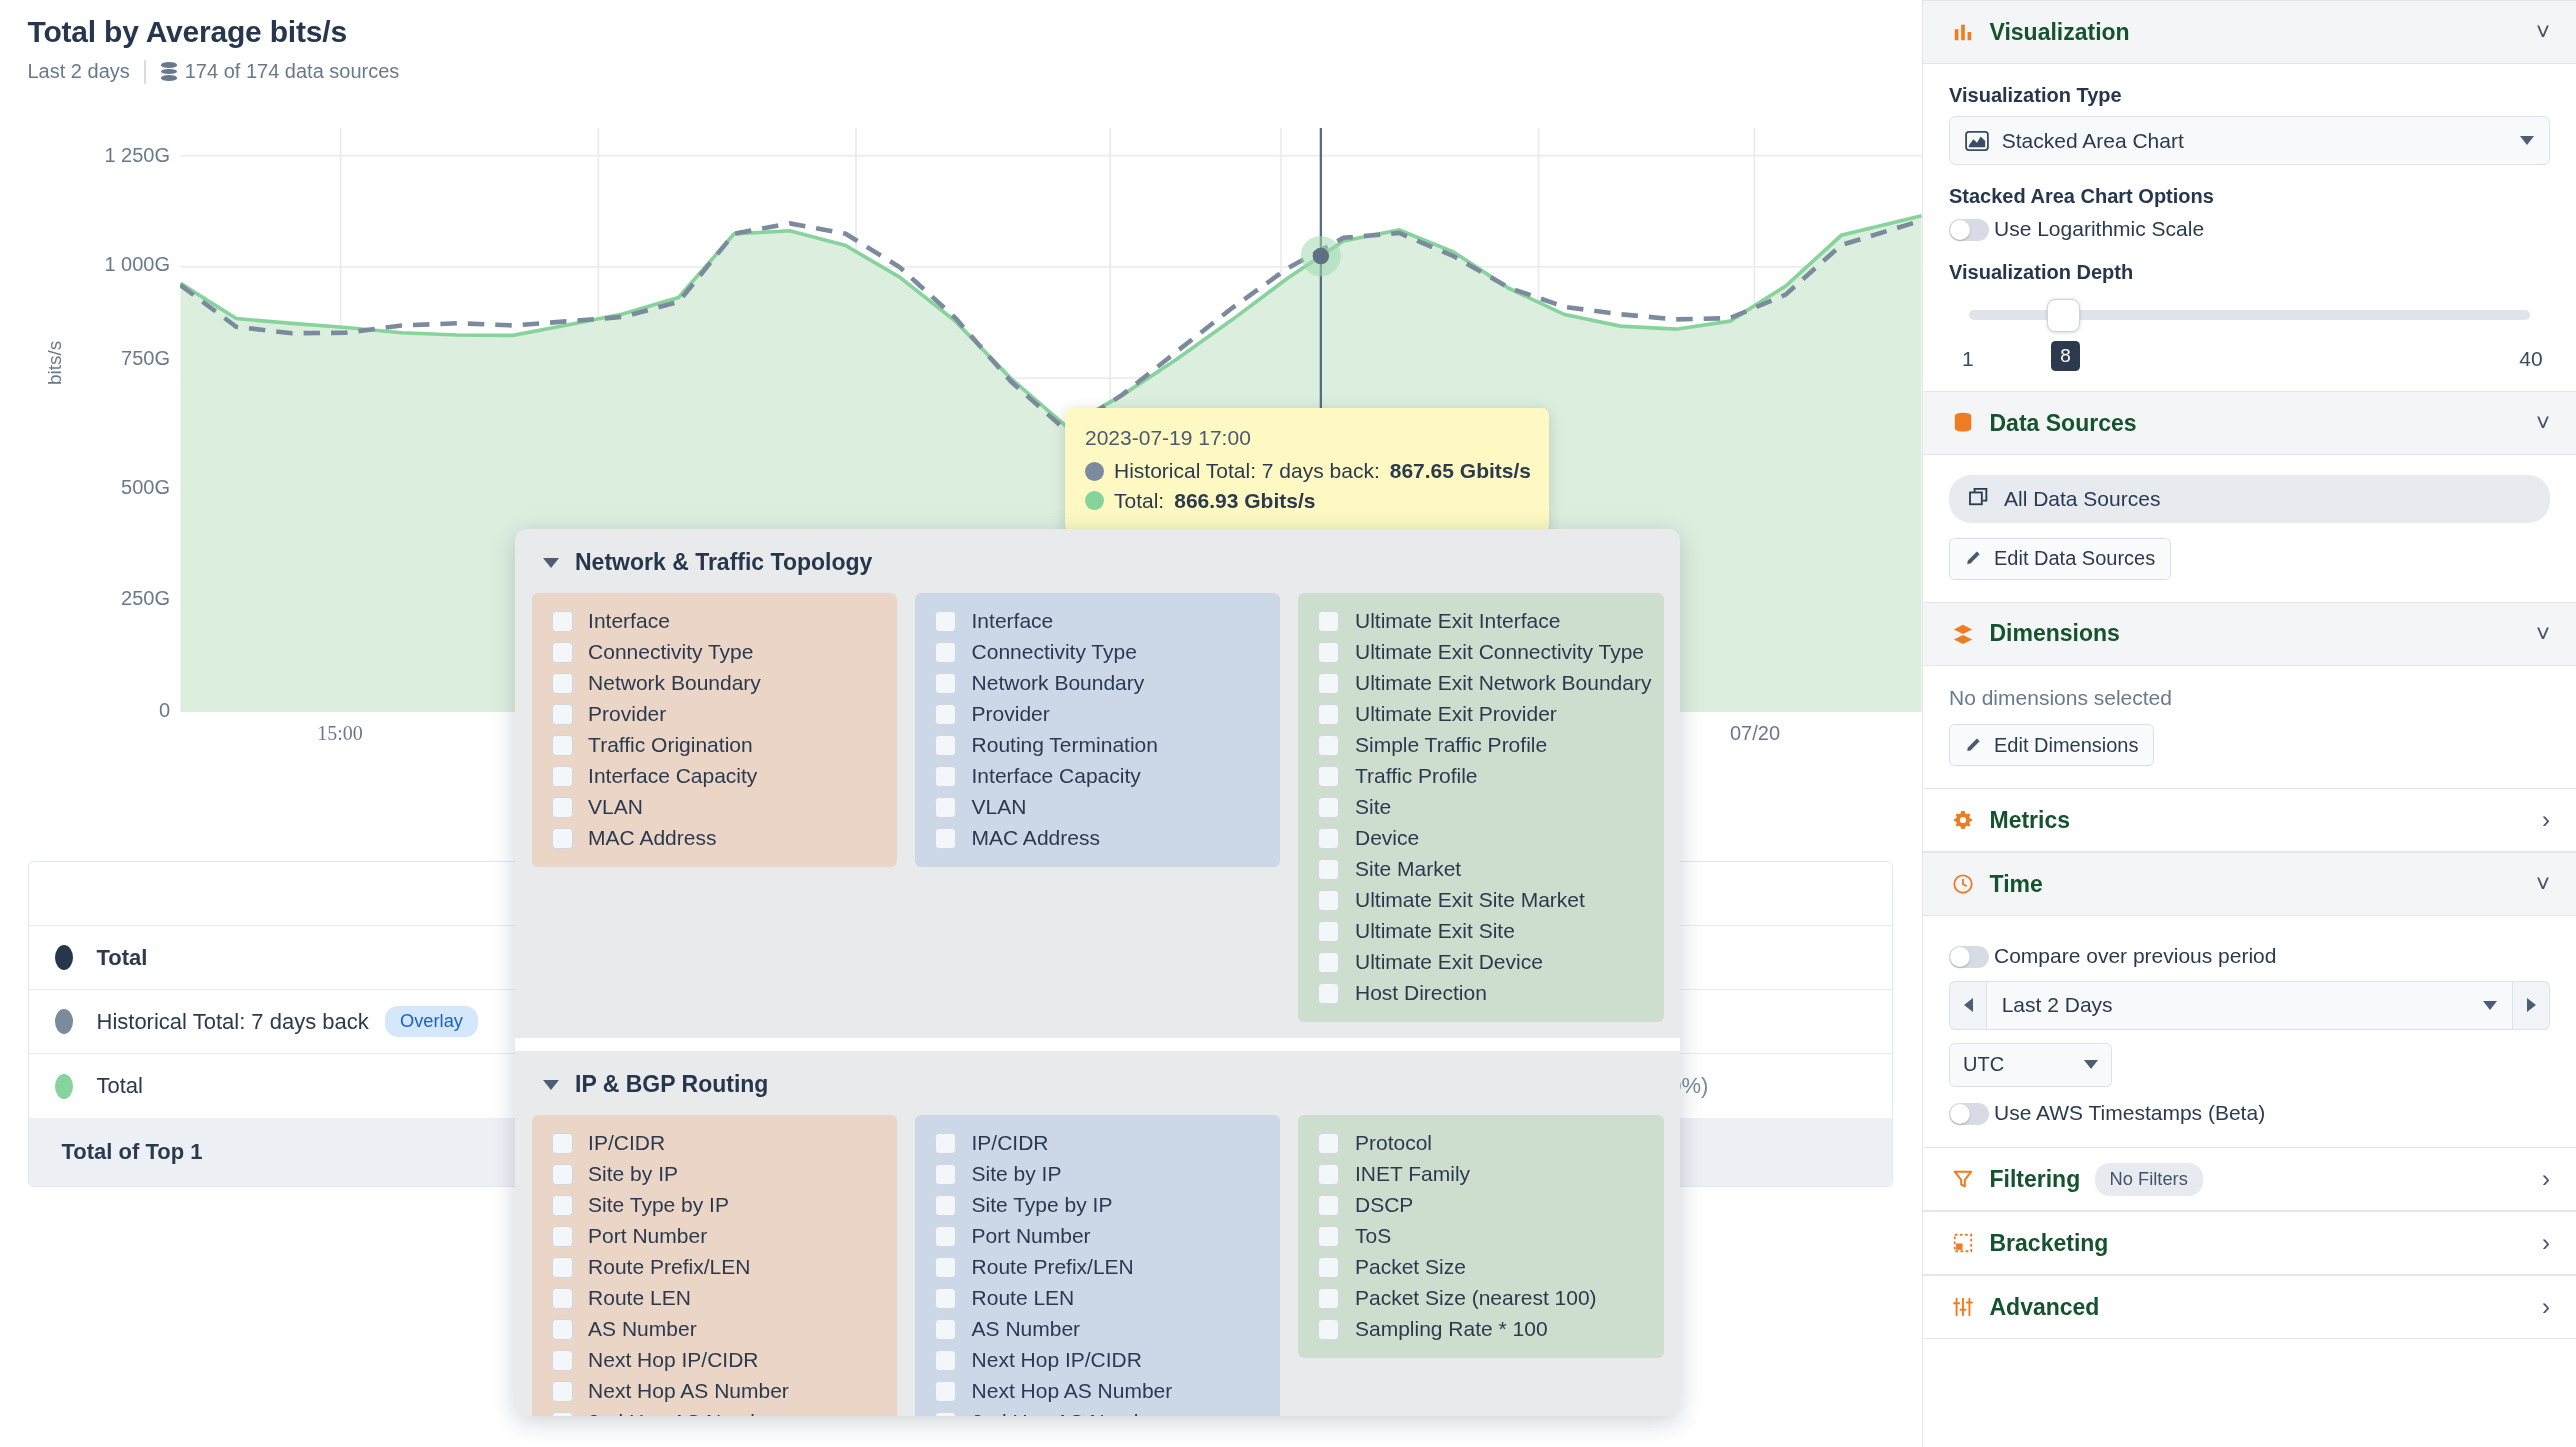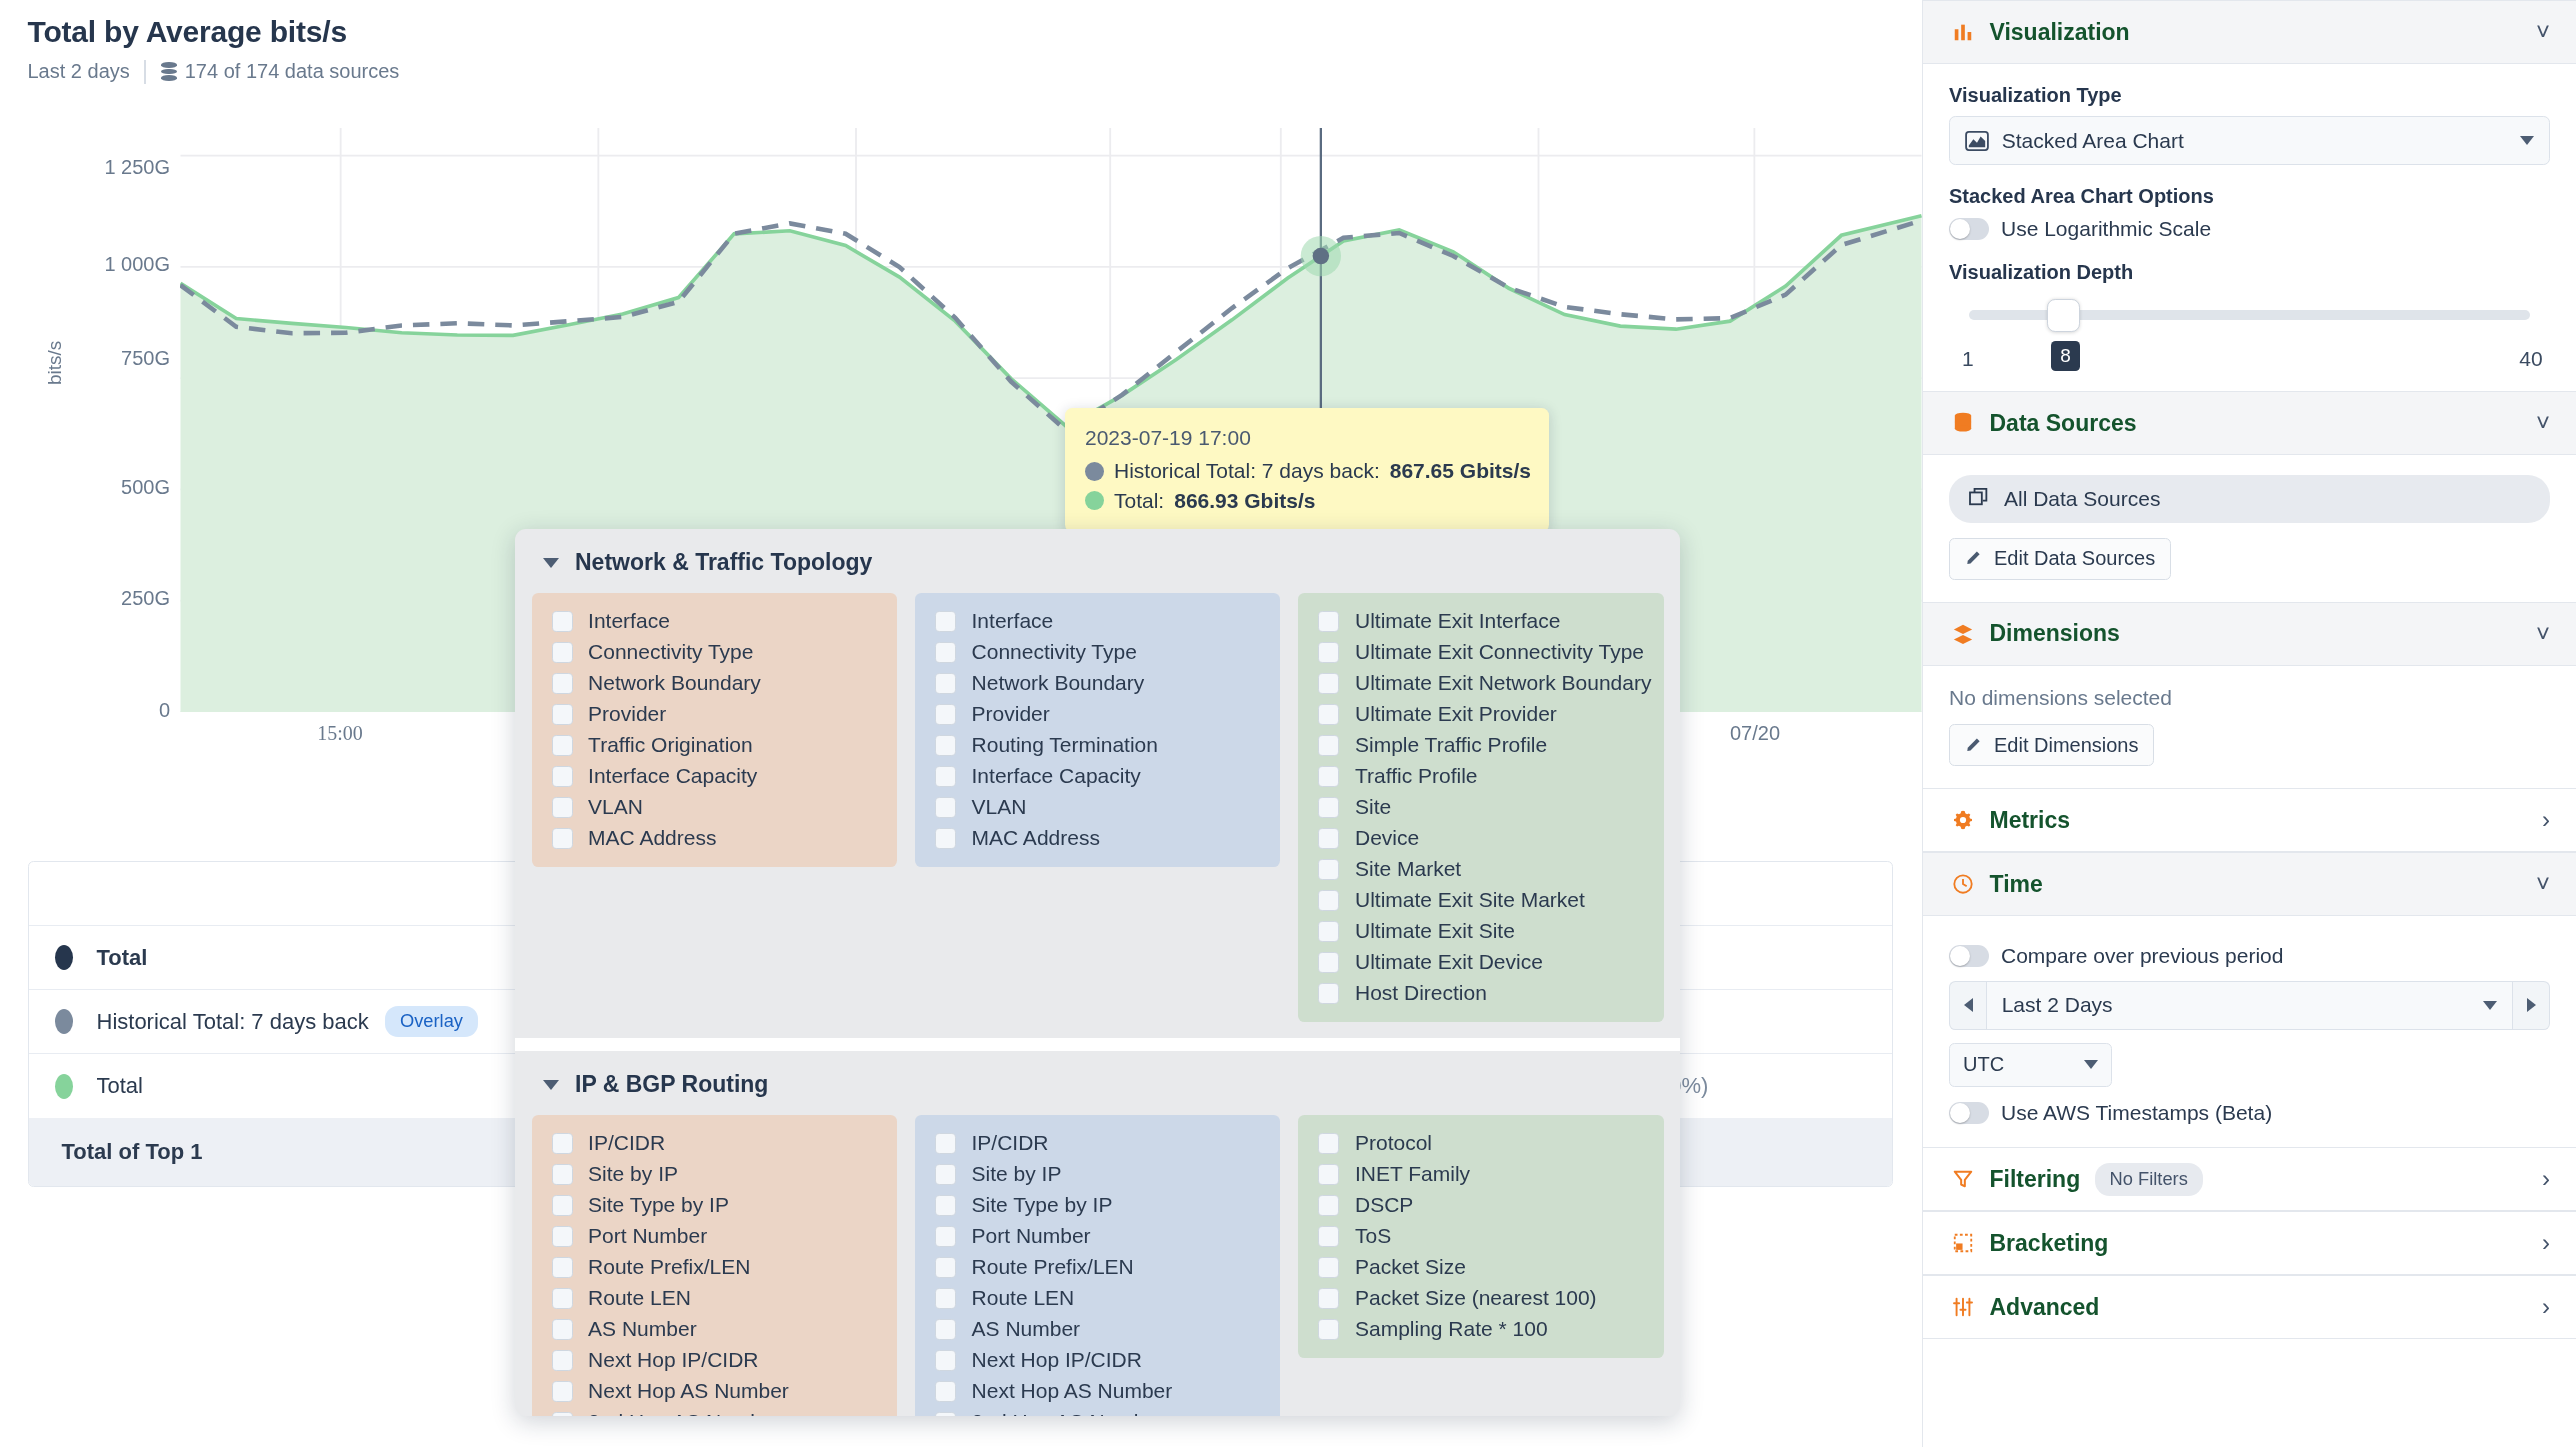--- a/index.html
+++ b/index.html
@@ -169,21 +169,21 @@
     display: flex; align-items: center; height: 49px; border: 0.9px solid #dce2ea;
     border-radius: 6.4px; background: #f7f9fb; padding: 0 14.7px; font-size: 21px; color: #2b3a4f;
     cursor: pointer;
   }
   .sb-select .sel-ico { margin-right: 13px; display: flex; }
   .sb-select .sel-caret { margin-left: auto; }
   .caret-sm {
     width: 0; height: 0; border-left: 7.3px solid transparent; border-right: 7.3px solid transparent;
     border-top: 9.2px solid #4d5d73;
   }
-  .toggle-row { display: flex; align-items: center; gap: 12px; margin-top: 7.3px; }
+  .toggle-row { display: flex; align-items: flex-end; gap: 5px; margin-top: 7.3px; }
   .toggle {
     width: 40px; height: 22px; border-radius: 12px; background: #d7dce4; position: relative; flex: none;
     cursor: pointer;
   }
   .toggle .knob {
     position: absolute; left: 0.9px; top: 0.9px; width: 20px; height: 20px;
     border-radius: 50%; background: #ffffff; box-shadow: 0 0.9px 1.8px rgba(0,0,0,0.25);
   }
   .toggle-label { font-size: 21px; color: #2b3a4f; }
   .slider-wrap { margin-top: 14.7px; position: relative; height: 70px; }
@@ -255,21 +255,21 @@
       </div>
     </div>
 
     <div id="ylabel">bits/s</div>
     <div id="yticks">
         <div class="ytick" style="top: 571px;">0</div>
         <div class="ytick" style="top: 459px;">250G</div>
         <div class="ytick" style="top: 348px;">500G</div>
         <div class="ytick" style="top: 219px;">750G</div>
         <div class="ytick" style="top: 125px;">1 000G</div>
-        <div class="ytick" style="top: 28px;">1 250G</div>
+        <div class="ytick" style="top: 16px;">1 250G</div>
       </div>
 
     <div id="plot">
       <svg width="1742" height="584" viewBox="0 0 1902 638">
         <g id="gridlines">
             <line x1="0" x2="1902" y1="638" y2="638" stroke="#ececef" stroke-width="2"></line>
             <line x1="0" x2="1902" y1="516.4298780487804" y2="516.4298780487804" stroke="#ececef" stroke-width="2"></line>
             <line x1="0" x2="1902" y1="394.859756097561" y2="394.859756097561" stroke="#ececef" stroke-width="2"></line>
             <line x1="0" x2="1902" y1="273.2896341463415" y2="273.2896341463415" stroke="#ececef" stroke-width="2"></line>
             <line x1="0" x2="1902" y1="151.71951219512192" y2="151.71951219512192" stroke="#ececef" stroke-width="2"></line>

